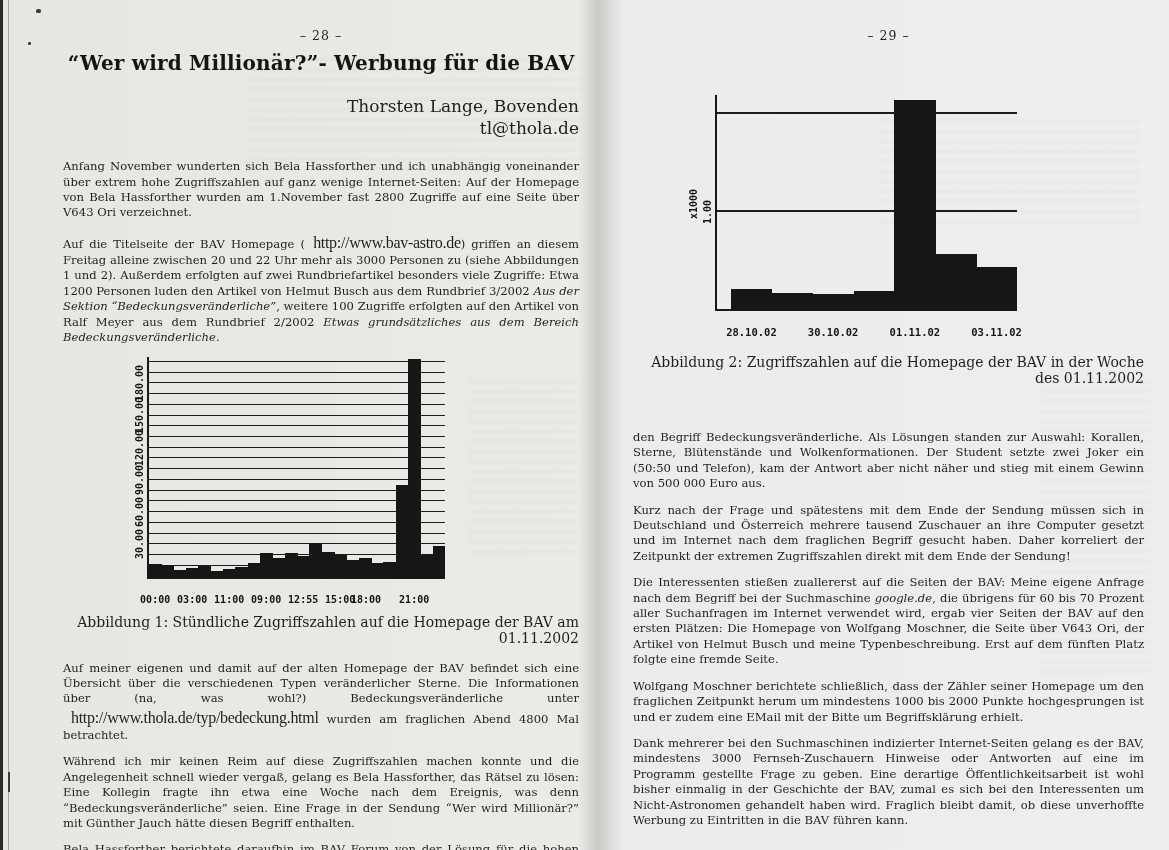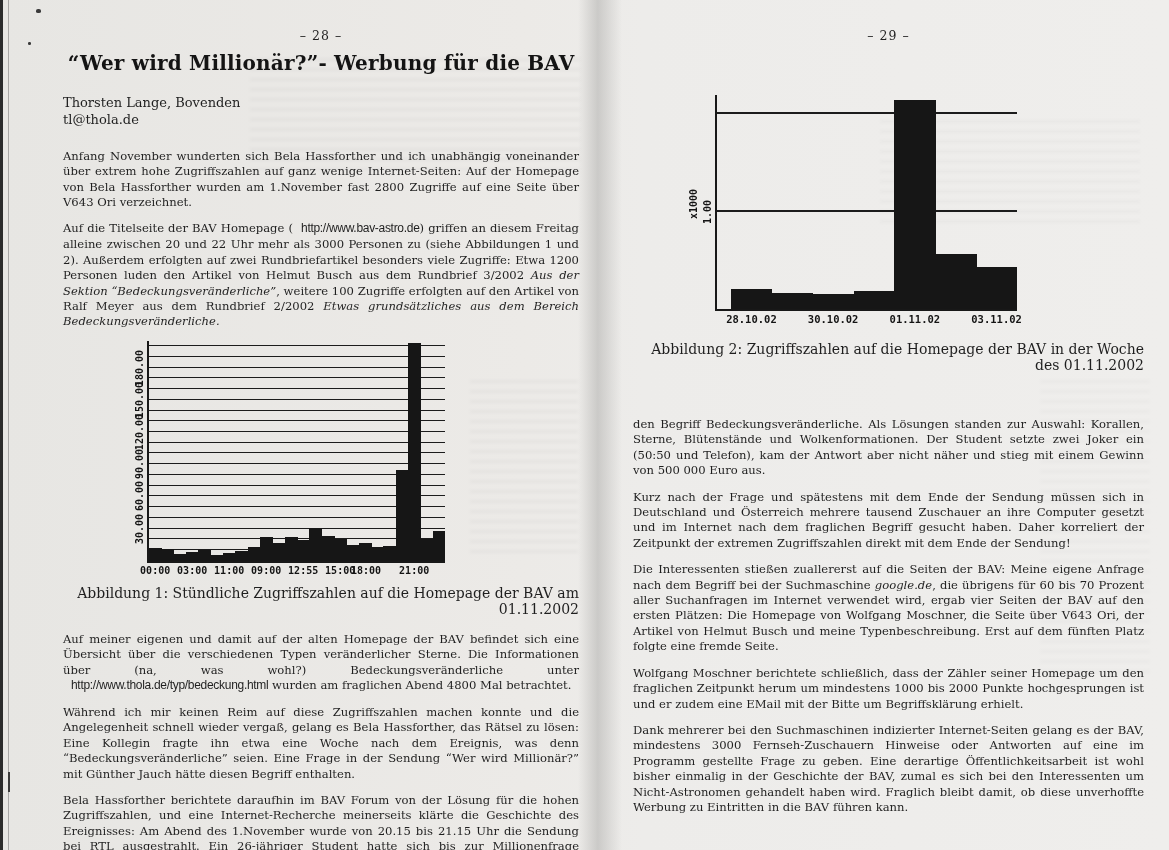--- a/index.html
+++ b/index.html
@@ -16,32 +16,32 @@
   .bleed{position:absolute;filter:blur(1.6px);opacity:.5;pointer-events:none;
     background:repeating-linear-gradient(to bottom,rgba(115,115,122,.11) 0 3px,transparent 3px 10px);}
   .speck{position:absolute;background:#3a3a3a;border-radius:40%;}
 
   .page{position:absolute;top:28px;}
   #pageL{left:63px;width:516px;}
   #pageR{left:633px;width:511px;}
 
   .pagenum{text-align:center;font-size:12.5px;letter-spacing:1px;margin-bottom:8px;}
   .title{text-align:center;font-size:20px;font-weight:bold;margin:0 0 20px 0;color:#141414;letter-spacing:.2px;}
-  .author{text-align:left;font-size:13px;line-height:1.3;}
+  .author{text-align:right;font-size:17px;line-height:1.3;}
   .author-block{margin-bottom:20px;}
   p.para{font-size:11.6px;line-height:1.33;text-align:justify;margin:0 0 11px 0;}
   .s-i{font-style:italic;}
-  .s-m{font-family:Liberation Sans, sans-serif;font-size:12px;letter-spacing:-.3px;margin-left:8px;}
+  .s-m{font-family:Liberation Serif, serif;font-size:16px;letter-spacing:-.3px;margin-left:8px;}
   .caption{text-align:right;font-size:14px;margin:6px 0 15px 0;}
 
   
   .chart{display:flex;}
   .chart .ylabels{position:relative;}
   .chart .plot{position:relative;overflow:hidden;border-left:2px solid #181818;border-bottom:2px solid #181818;background:transparent;}
-  .chart .xlabels{position:relative;height:16px;margin-left:2px;}
+  .chart .xlabels{position:relative;height:16px;margin-left:2px;margin-top:13px;}
   .bar{position:absolute;bottom:0;background:#161616;}
   .gridline{position:absolute;left:0;right:0;background:#1c1c1c;}
   .ytick{position:absolute;writing-mode:vertical-rl;transform:rotate(180deg);
     font:bold 10px "DejaVu Sans Mono","Liberation Mono",monospace;color:#141414;white-space:nowrap;}
   .xtick{position:absolute;top:2px;transform:translateX(-50%);
     font:bold 10px "DejaVu Sans Mono","Liberation Mono",monospace;color:#141414;white-space:nowrap;}
   #chart1{margin-left:50px;margin-top:4px;}
   #chart1 .ylabels{width:34px;height:220px;}
   #chart1 .plot{width:296px;height:220px;}
   #chart1 .xlabels{width:296px;text-align:center;}

